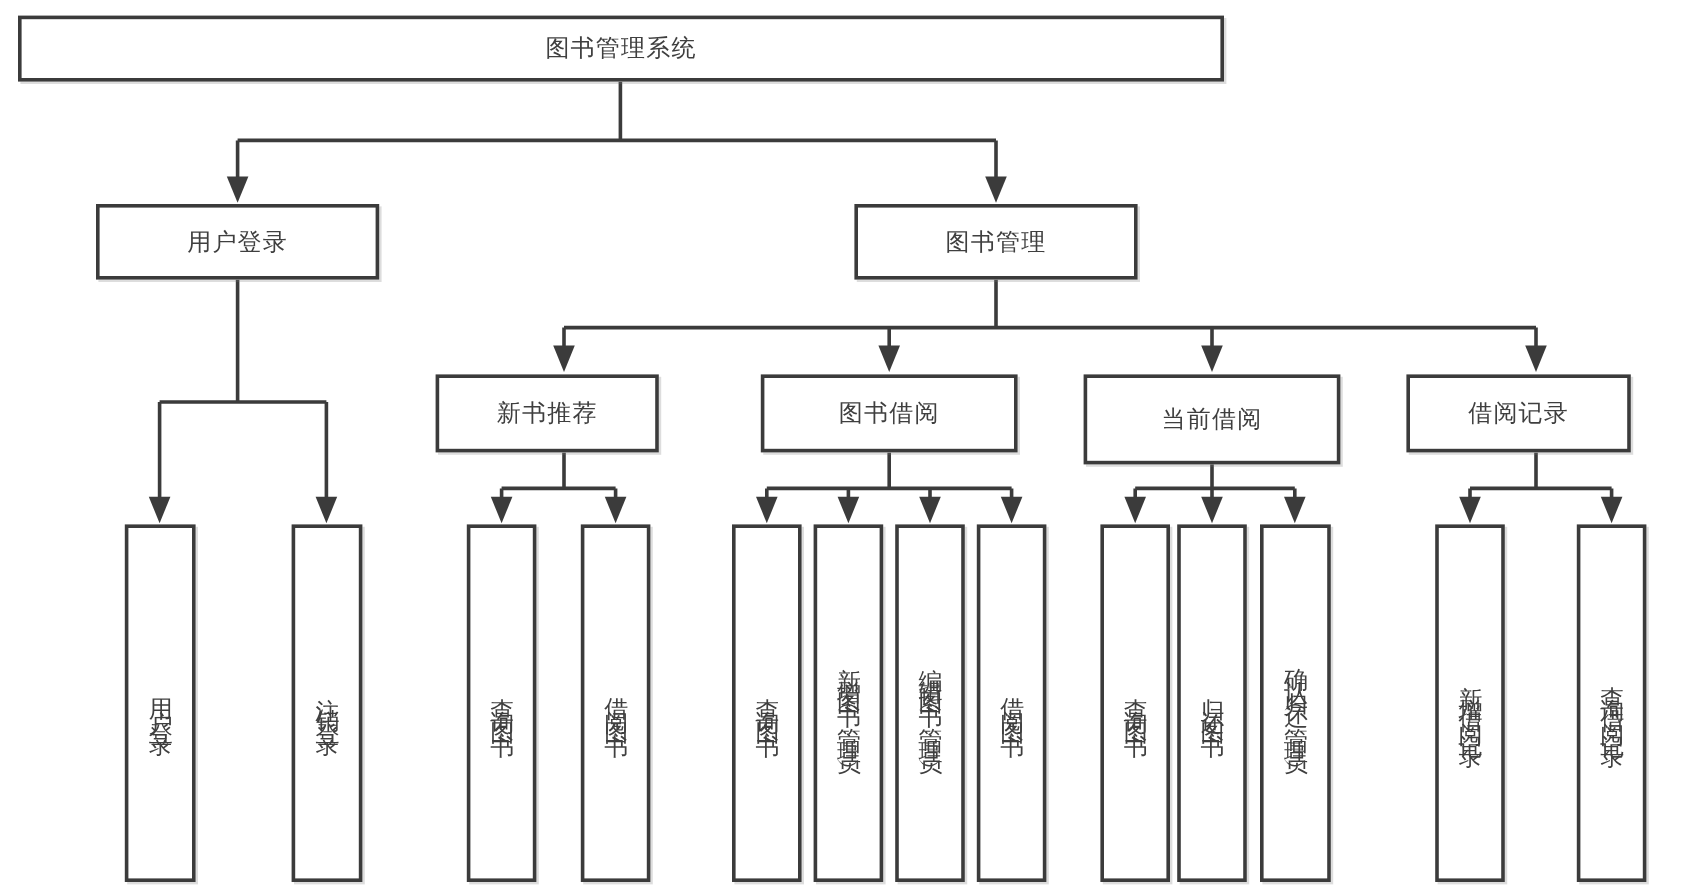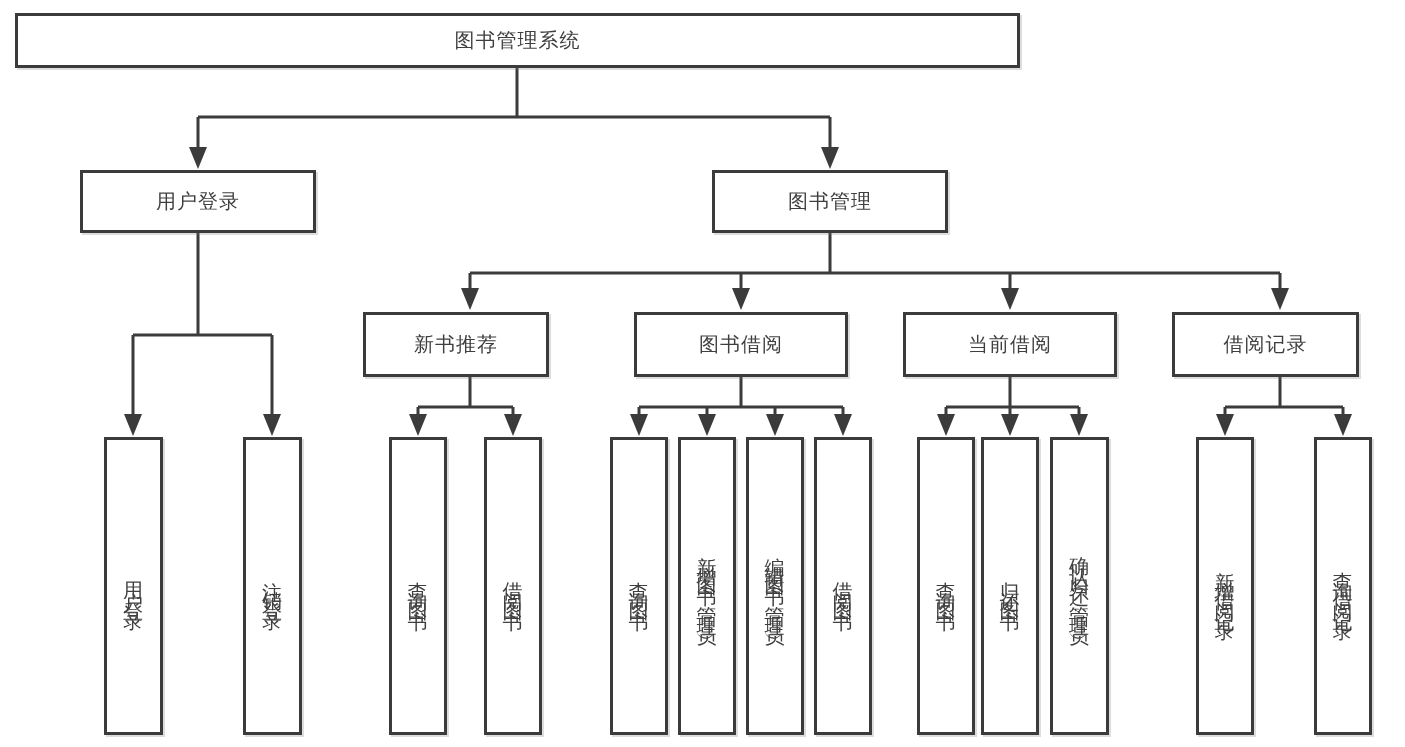--- a/index.html
+++ b/index.html
@@ -111,21 +111,21 @@
   <div class="box" style="left:712px;top:170px;width:236px;height:63px">
     <span class="lbl">图书管理</span>
   </div>
 
   <div class="box" style="left:363px;top:312px;width:186px;height:65px">
     <span class="lbl">新书推荐</span>
   </div>
   <div class="box" style="left:634px;top:312px;width:214px;height:65px">
     <span class="lbl">图书借阅</span>
   </div>
-  <div class="box" style="left:903px;top:312px;width:214px;height:65px">
+  <div class="box" style="left:903px;top:312px;width:214px;height:75px">
     <span class="lbl">当前借阅</span>
   </div>
   <div class="box" style="left:1172px;top:312px;width:187px;height:65px">
     <span class="lbl">借阅记录</span>
   </div>
 
   <div class="box leaf" style="left:104px;top:437px;width:59px;height:298px">
     <span class="lbl">用户登录</span>
   </div>
   <div class="box leaf" style="left:243px;top:437px;width:59px;height:298px">

